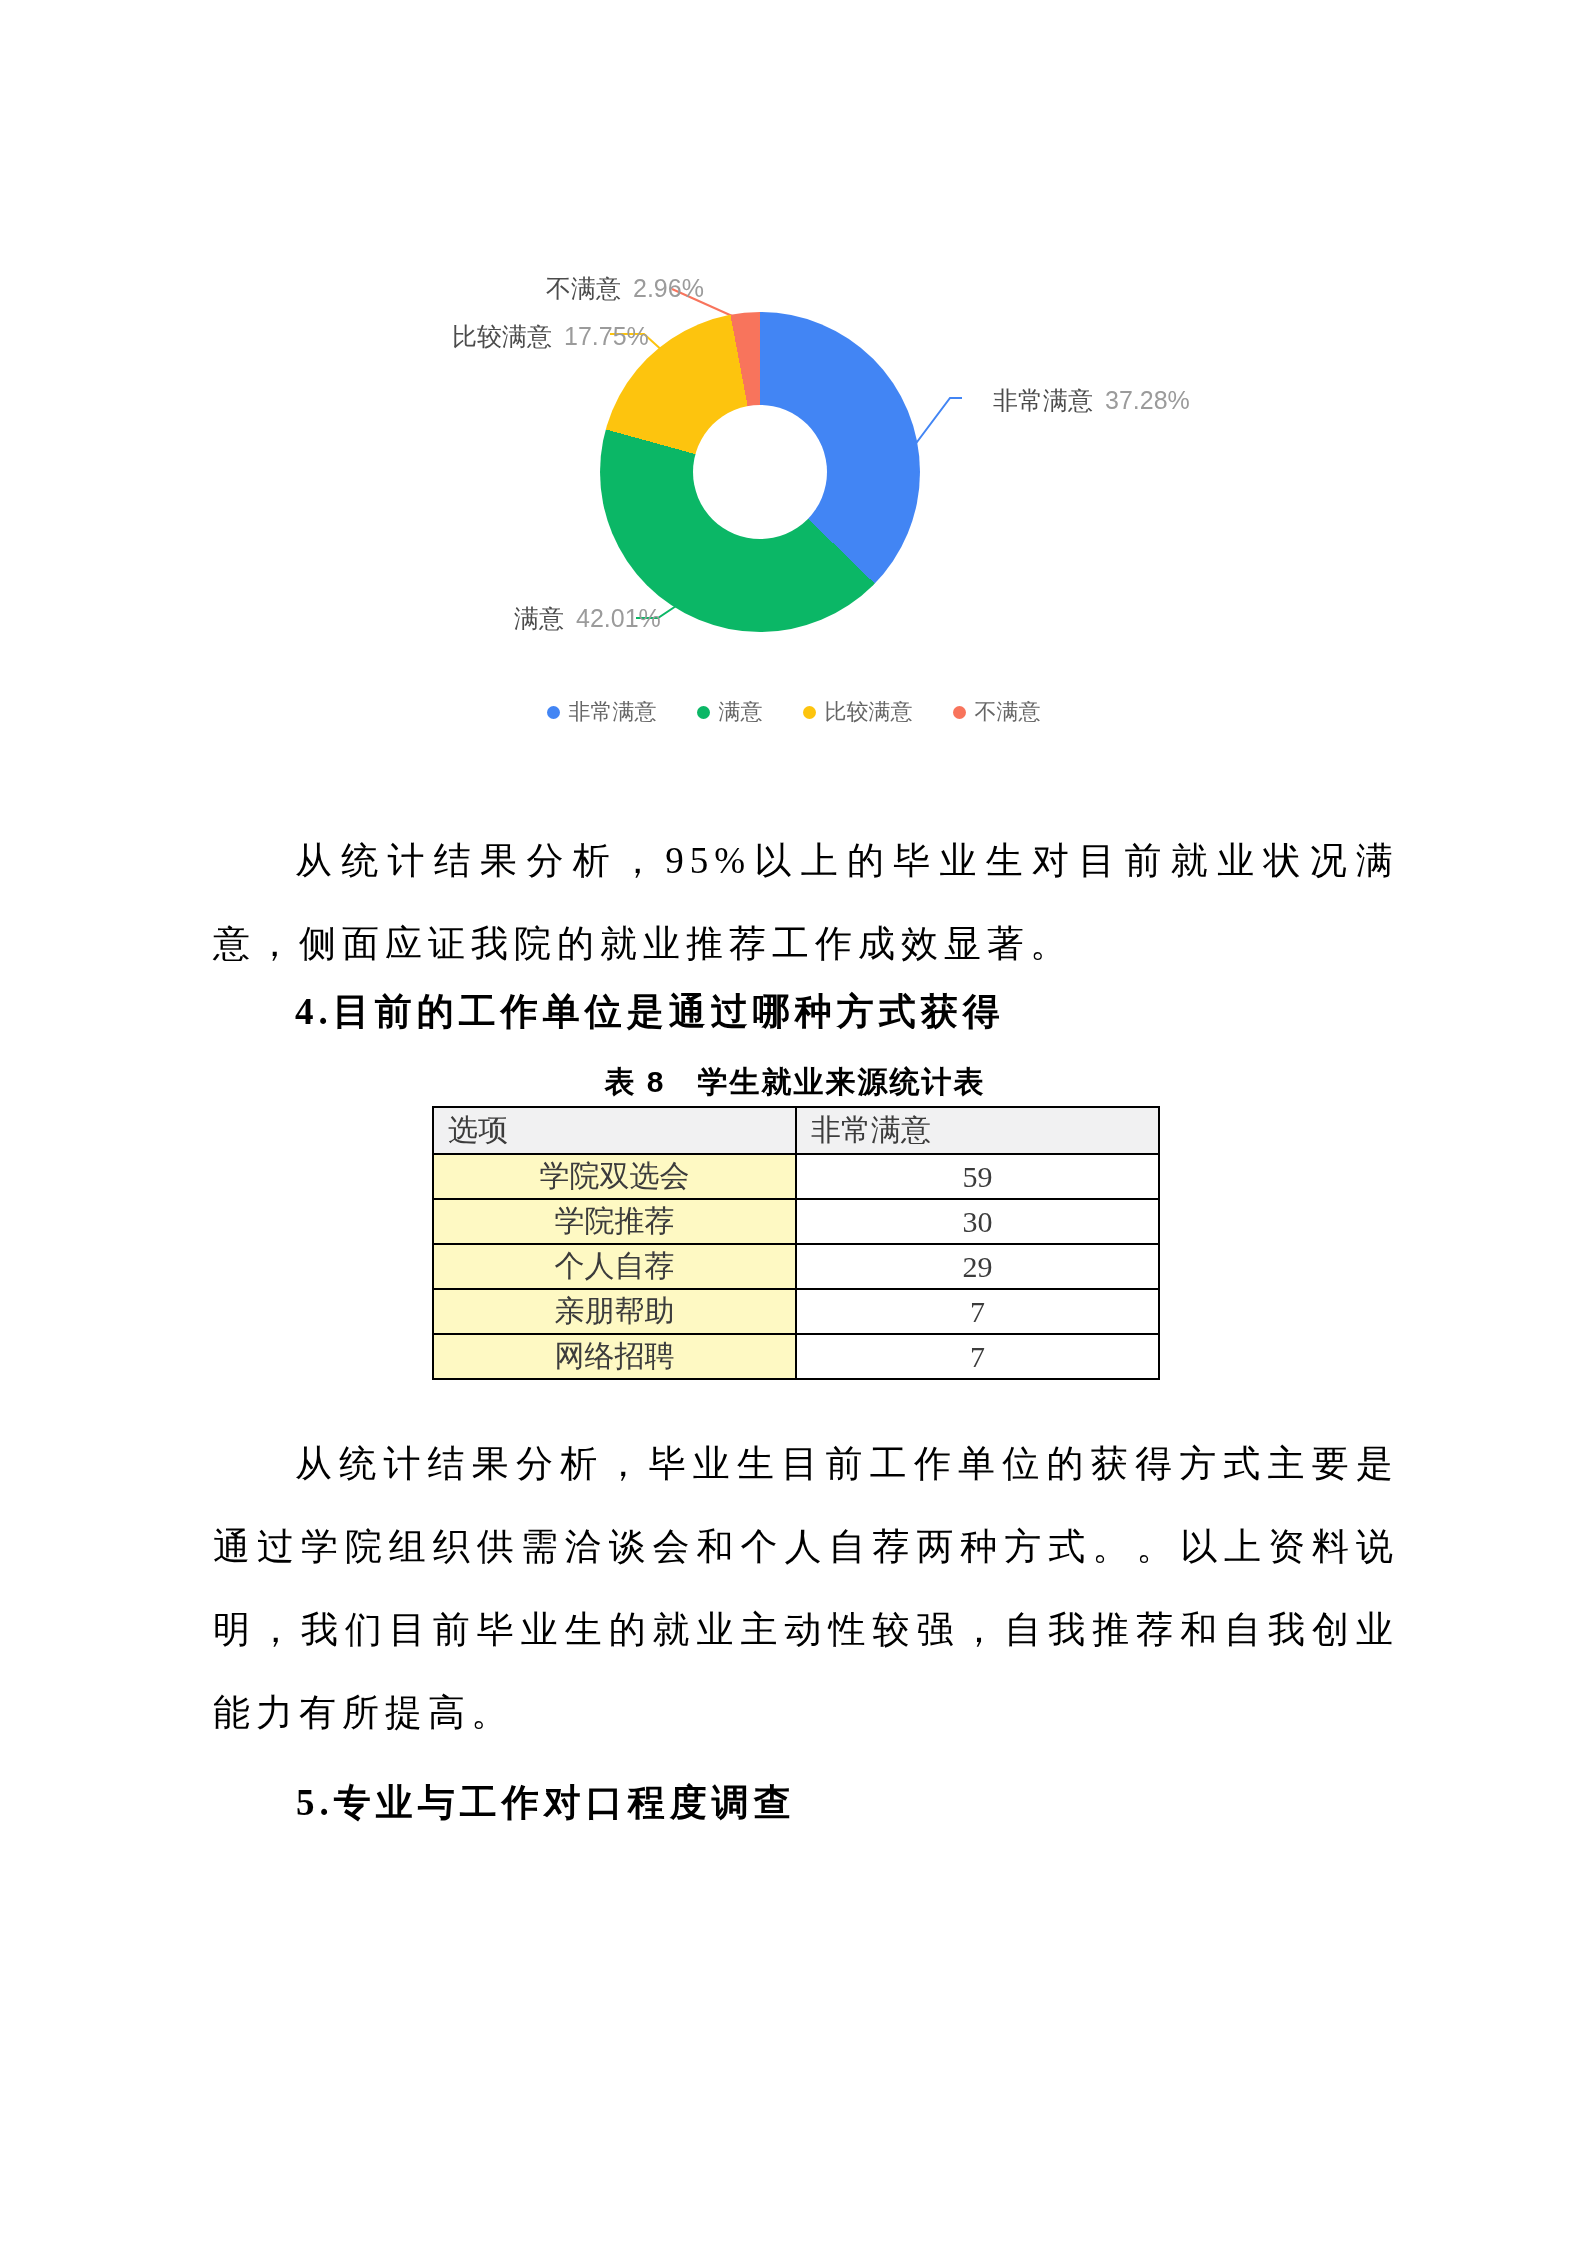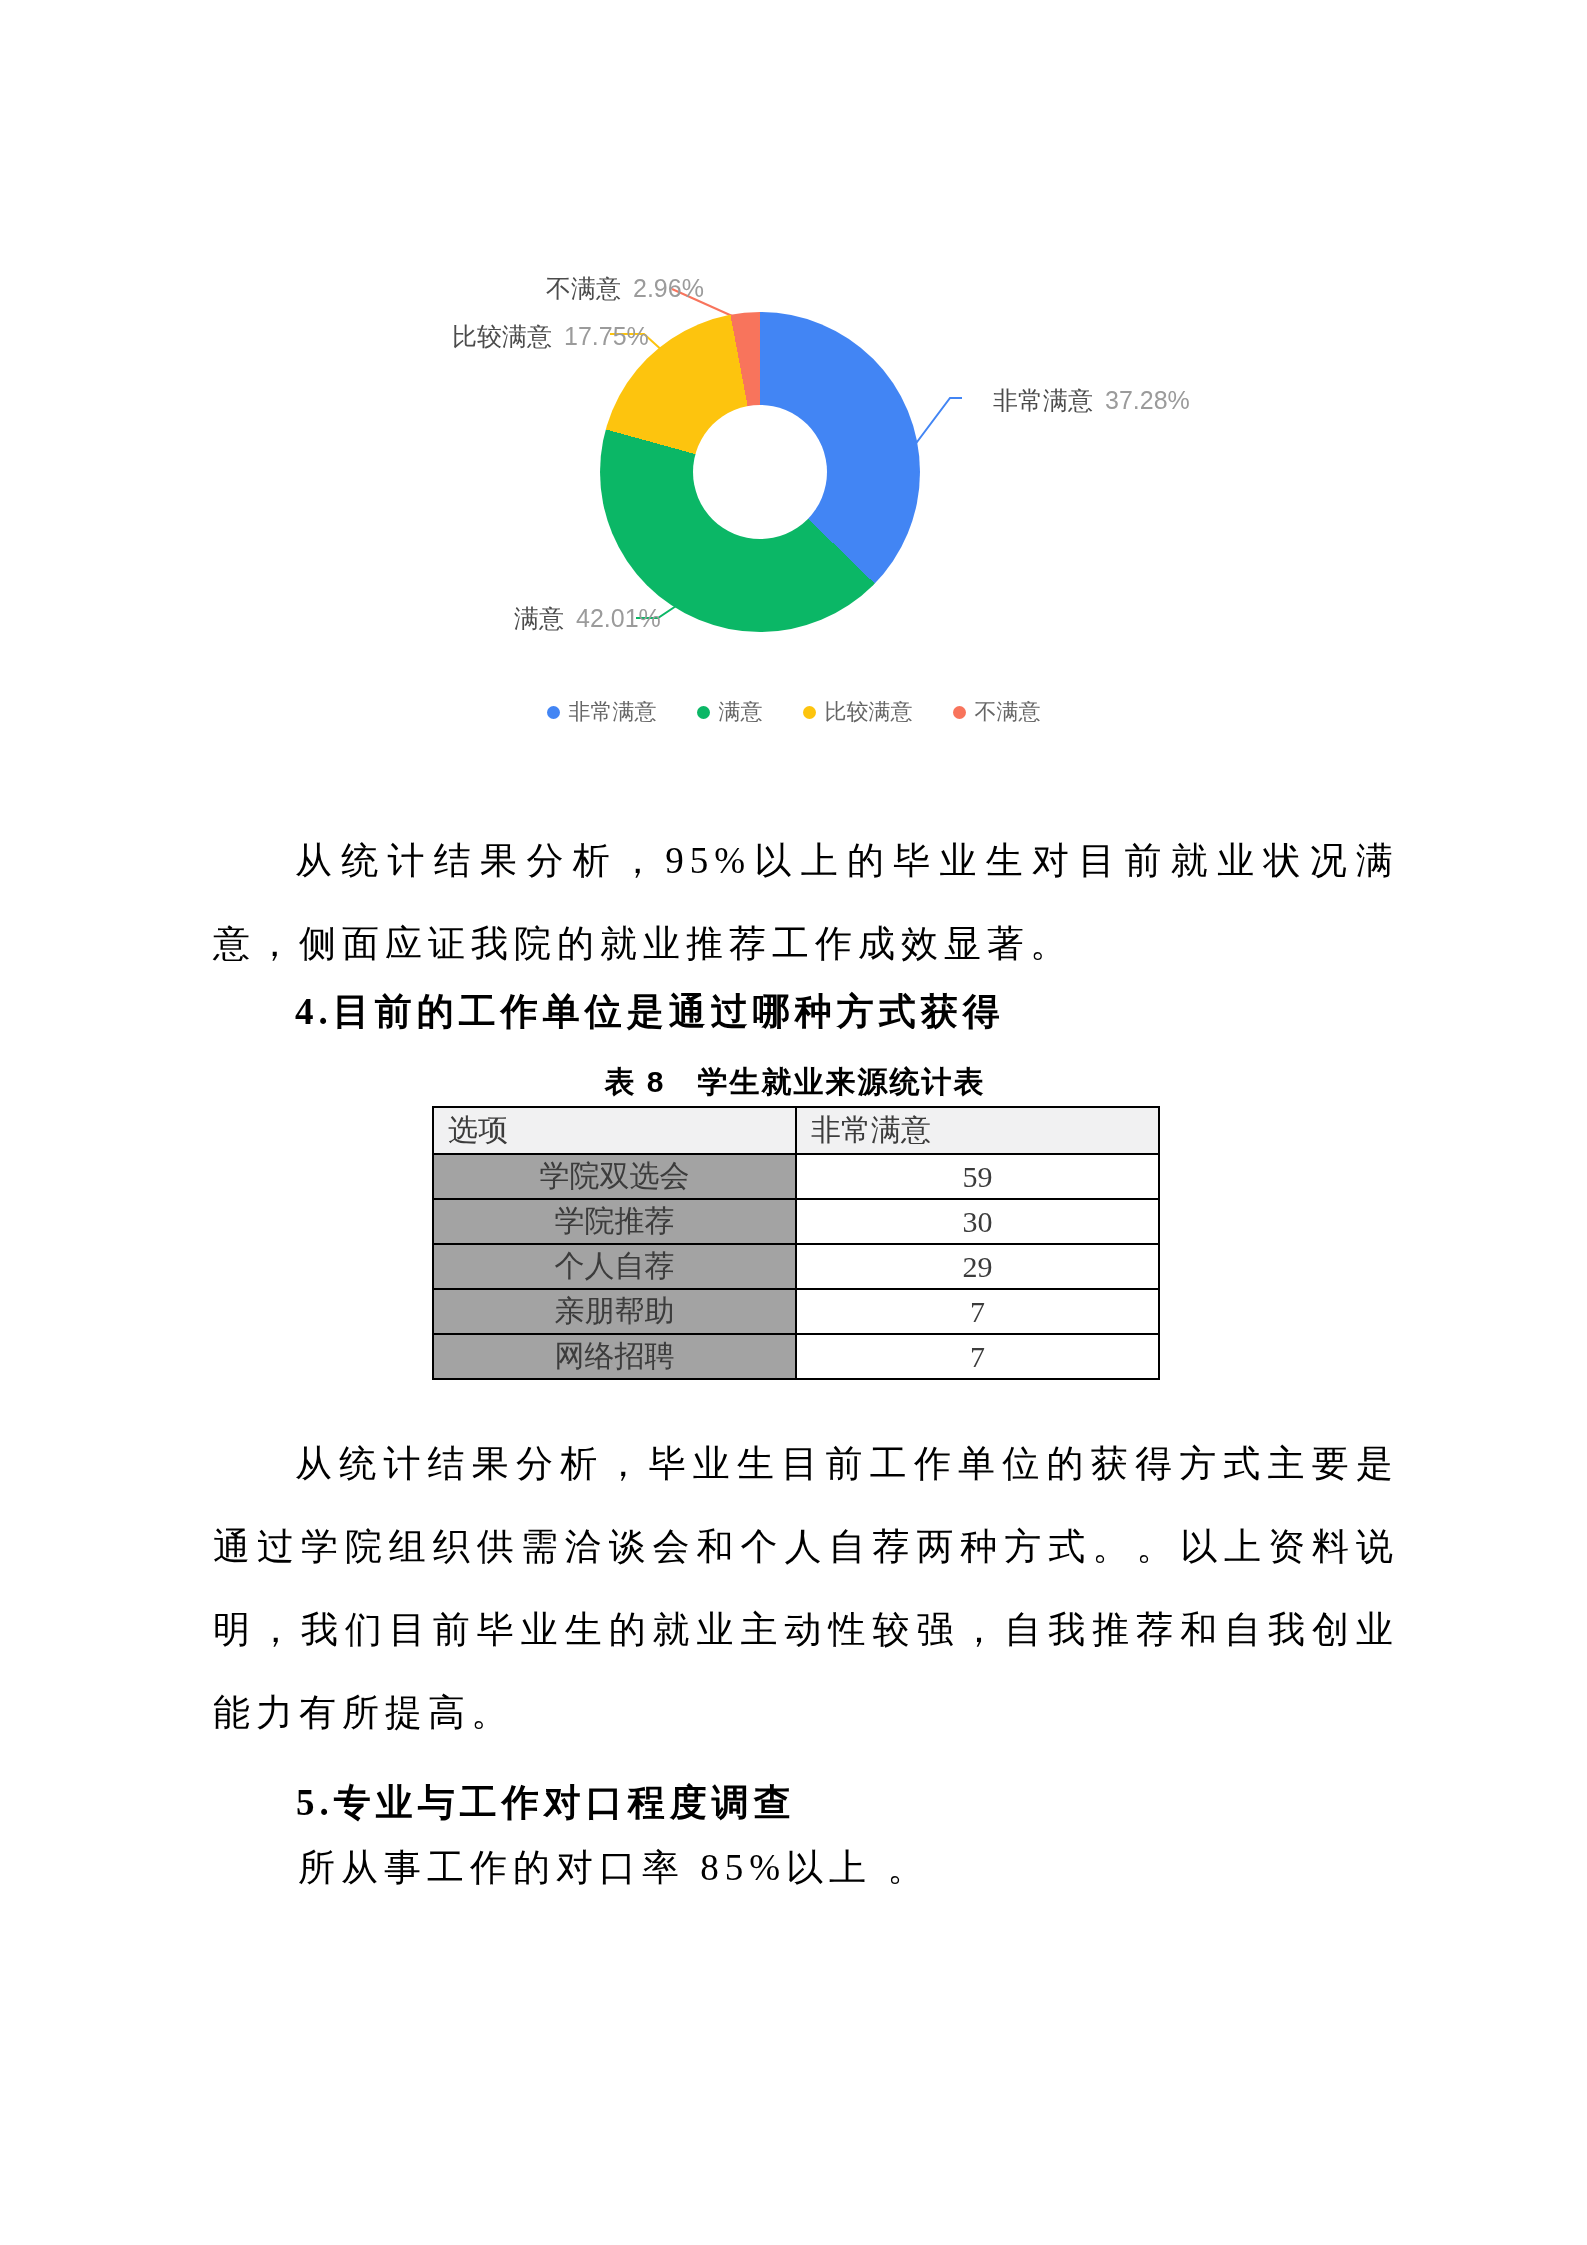--- a/index.html
+++ b/index.html
@@ -26,21 +26,21 @@
   .hd{position:absolute;font-size:37px;font-weight:bold;white-space:nowrap;letter-spacing:5px;color:#000;}
 
   
   .tbl-title{position:absolute;left:432px;top:1062px;width:726px;text-align:center;
              font-family:"Liberation Sans","DejaVu Sans",sans-serif;font-weight:bold;
              font-size:30px;letter-spacing:2px;color:#000;}
   table.stats{position:absolute;left:432px;top:1106px;width:726px;border-collapse:collapse;
               font-size:30px;color:#3c3c3c;table-layout:fixed;}
   table.stats td,table.stats th{border:2px solid #000;font-weight:normal;height:43px;padding:0;}
   table.stats th{background:#f1f1f2;text-align:left;padding-left:14px;height:45px;}
-  table.stats td.opt{background:#a3a3a3;text-align:center;}
+  table.stats td.opt{background:#fef9c3;text-align:center;}
   table.stats td.cnt{background:#fff;text-align:center;}
 </style>
 </head>
 <body>
 
 <div class="page">
 
   <div class="chart">
 
     <svg class="leader-svg" viewBox="0 0 1587 780">
@@ -122,15 +122,14 @@
       <td class="opt">网络招聘</td>
       <td class="cnt">7</td>
     </tr>
   </tbody>
     </table>
 
   <div class="para indent" style="top:1422px;">从统计结果分析，毕业生目前工作单位的获得方式主要是通过学院组织供需洽谈会和个人自荐两种方式。。以上资料说明，我们目前毕业生的就业主动性较强，自我推荐和自我创业能力有所提高。</div>
 
   <div class="hd" style="left:296px;top:1773px;line-height:60px;">5.专业与工作对口程度调查</div>
 
-  <div class="para" style="left:298px;top:1838px;width:1100px;line-height:60px;text-align:left;">所从事工作的对口率 85%以上 。</div>
 
 </div>
 
 </body></html>

